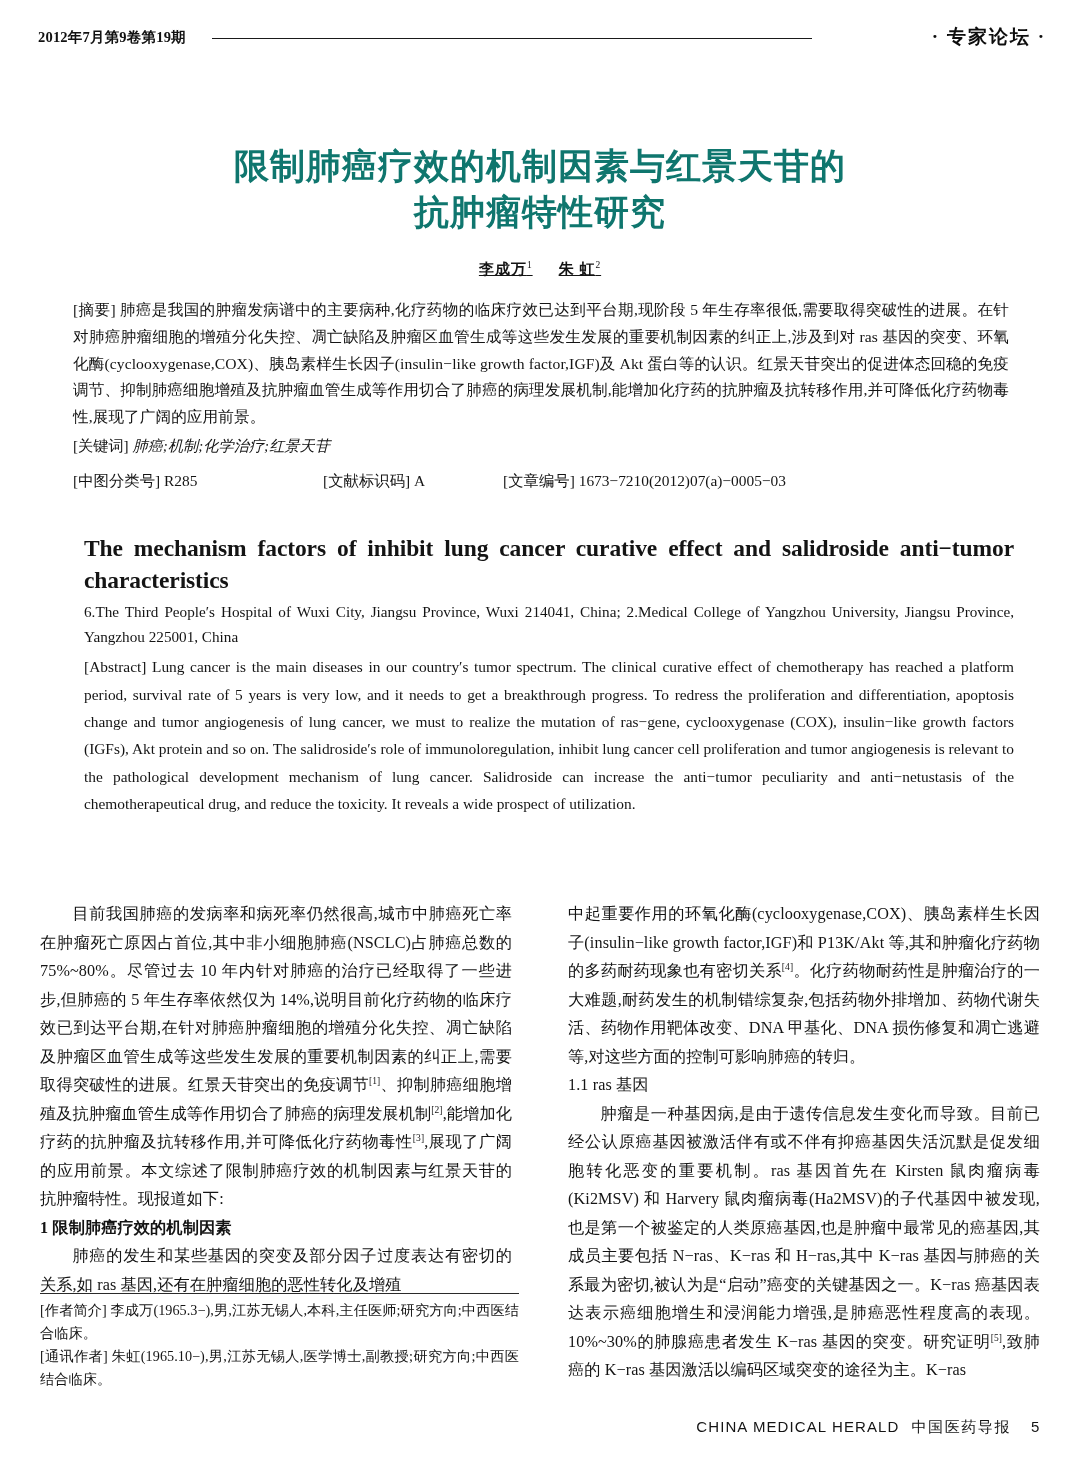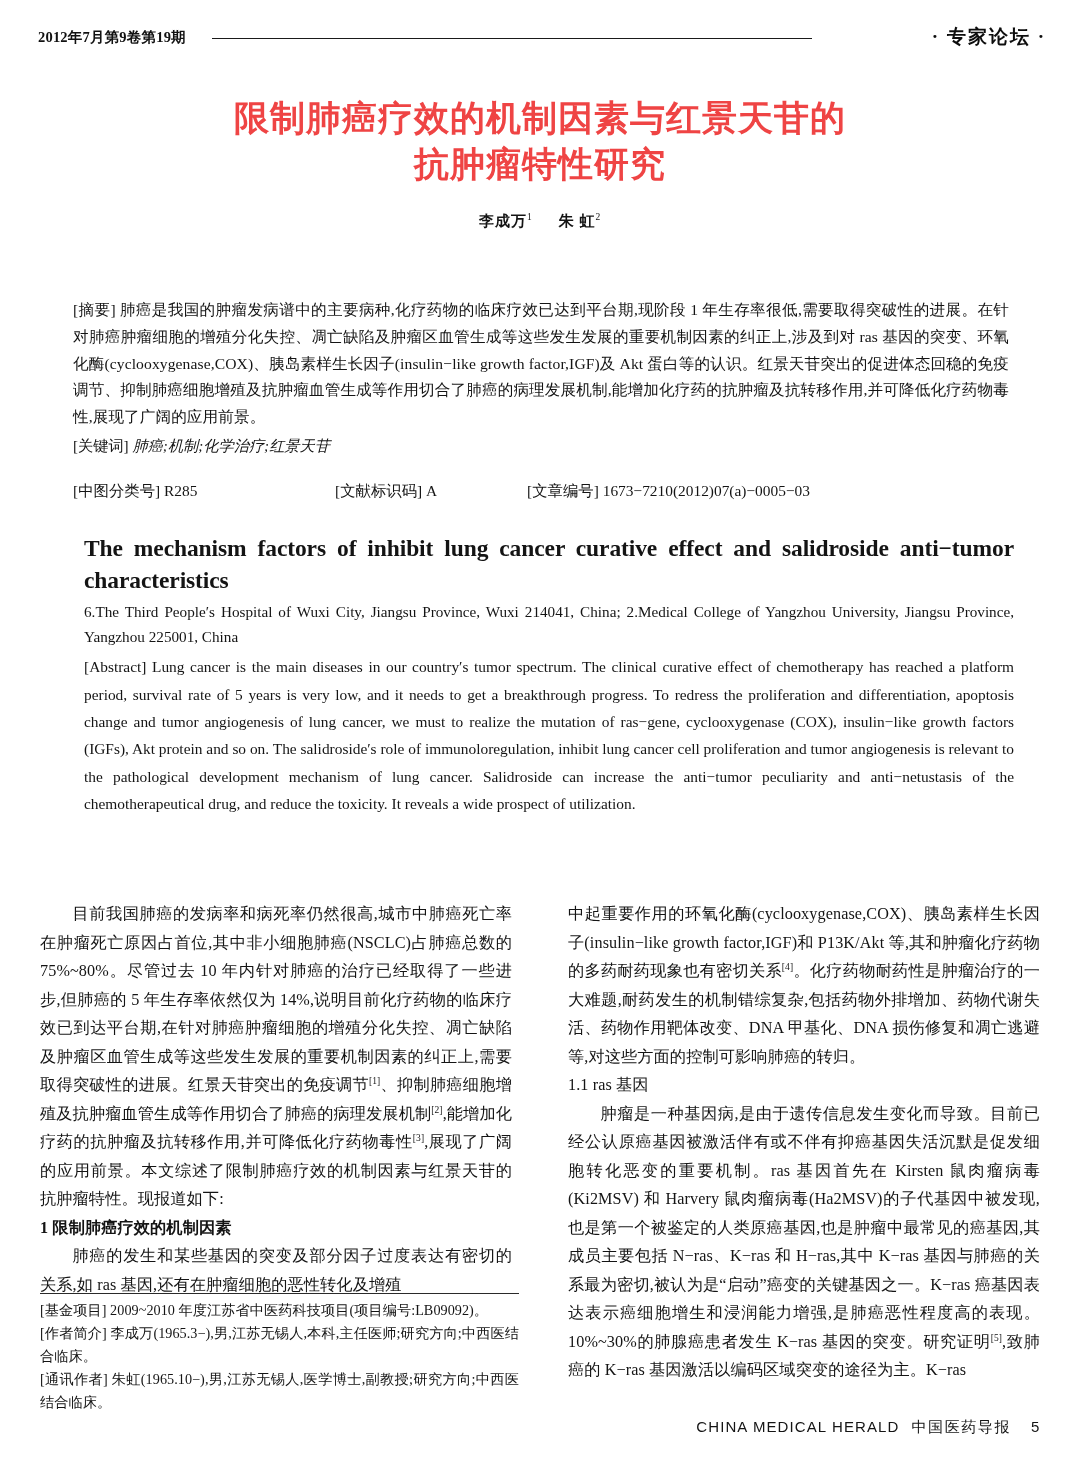--- a/index.html
+++ b/index.html
@@ -68,29 +68,31 @@
     top: 96px;
     width: 960px;
     text-align: center;
   }
   .cn-title {
     font-family: "Liberation Serif", "DejaVu Serif", serif;
     font-size: 35px;
     font-weight: 700;
     line-height: 1.32;
     letter-spacing: 1px;
-    color: #ef4444;
+    color: #0f766e;
+    margin-top: 48px;
   }
   .cn-title .l2 { display: block; }
 
   .cn-authors {
     margin-top: 24px;
     font-size: 15px;
     font-weight: 600;
     letter-spacing: 1px;
+    text-decoration: underline;
   }
   .cn-authors sup { font-size: 9.5px; font-weight: 400; }
   .cn-authors .gap { display: inline-block; width: 26px; }
 
   .cn-affil {
     margin-top: 10px;
     font-size: 15.5px;
     letter-spacing: 0.1px;
   }
 
@@ -110,26 +112,25 @@
     letter-spacing: 0.1px;
   }
   .lbl { font-weight: 400; }
   .cn-kw {
     margin-top: 2px;
     font-size: 15.2px;
     line-height: 1.72;
   }
   .cn-kw .kwtext { font-style: italic; }
   .cn-class {
-    margin-top: 18px;
+    margin-top: 8px;
     font-size: 15.4px;
     line-height: 1.8;
     display: flex;
     white-space: nowrap;
-    gap: 12px;
   }
   .cn-class .c1 { width: 250px; }
   .cn-class .c2 { width: 180px; }
 
   
   .en-block {
     position: absolute;
     left: 84px;
     top: 533px;
     width: 930px;
@@ -249,21 +250,21 @@
     <div class="cn-title">
       <span>限制肺癌疗效的机制因素与红景天苷的</span>
       <span class="l2">抗肿瘤特性研究</span>
     </div>
     <div class="cn-authors">
       <span>李成万</span><sup>1</sup><span class="gap"></span><span>朱 虹</span><sup>2</sup>
     </div>
   </div>
 
   <div class="cn-abs">
-    <p><span class="lbl">[摘要]</span> <span>肺癌是我国的肿瘤发病谱中的主要病种,化疗药物的临床疗效已达到平台期,现阶段 1 年生存率很低,需要取得突破性的进展。在针对肺癌肿瘤细胞的增殖分化失控、凋亡缺陷及肿瘤区血管生成等这些发生发展的重要机制因素的纠正上,涉及到对 ras 基因的突变、环氧化酶(cyclooxygenase,COX)、胰岛素样生长因子(insulin−like growth factor,IGF)及 Akt 蛋白等的认识。红景天苷突出的促进体态回稳的免疫调节、抑制肺癌细胞增殖及抗肿瘤血管生成等作用切合了肺癌的病理发展机制,能增加化疗药的抗肿瘤及抗转移作用,并可降低化疗药物毒性,展现了广阔的应用前景。</span></p>
+    <p><span class="lbl">[摘要]</span> <span>肺癌是我国的肿瘤发病谱中的主要病种,化疗药物的临床疗效已达到平台期,现阶段 5 年生存率很低,需要取得突破性的进展。在针对肺癌肿瘤细胞的增殖分化失控、凋亡缺陷及肿瘤区血管生成等这些发生发展的重要机制因素的纠正上,涉及到对 ras 基因的突变、环氧化酶(cyclooxygenase,COX)、胰岛素样生长因子(insulin−like growth factor,IGF)及 Akt 蛋白等的认识。红景天苷突出的促进体态回稳的免疫调节、抑制肺癌细胞增殖及抗肿瘤血管生成等作用切合了肺癌的病理发展机制,能增加化疗药的抗肿瘤及抗转移作用,并可降低化疗药物毒性,展现了广阔的应用前景。</span></p>
     <div class="cn-kw"><span class="lbl">[关键词]</span> <span class="kwtext">肺癌;机制;化学治疗;红景天苷</span></div>
     <div class="cn-class">
       <span class="c1"><span class="lbl">[中图分类号]</span> <span>R285</span></span>
       <span class="c2"><span class="lbl">[文献标识码]</span> <span>A</span></span>
       <span><span class="lbl">[文章编号]</span> <span>1673−7210(2012)07(a)−0005−03</span></span>
     </div>
   </div>
 
   <div class="en-block">
     <p class="en-title">The mechanism factors of inhibit lung cancer curative effect and salidroside anti−tumor characteristics</p>
@@ -281,21 +282,20 @@
 
     <div class="col">
       <p><span>中起重要作用的环氧化酶(cyclooxygenase,COX)、胰岛素样生长因子(insulin−like growth factor,IGF)和 P13K/Akt 等,其和肿瘤化疗药物的多药耐药现象也有密切关系</span><sup>[4]</sup><span>。化疗药物耐药性是肿瘤治疗的一大难题,耐药发生的机制错综复杂,包括药物外排增加、药物代谢失活、药物作用靶体改变、DNA 甲基化、DNA 损伤修复和凋亡逃避等,对这些方面的控制可影响肺癌的转归。</span></p>
       <p class="sub-head">1.1 ras 基因</p>
       <p class="indent"><span>肿瘤是一种基因病,是由于遗传信息发生变化而导致。目前已经公认原癌基因被激活伴有或不伴有抑癌基因失活沉默是促发细胞转化恶变的重要机制。ras 基因首先在 Kirsten 鼠肉瘤病毒 (Ki2MSV) 和 Harvery 鼠肉瘤病毒(Ha2MSV)的子代基因中被发现,也是第一个被鉴定的人类原癌基因,也是肿瘤中最常见的癌基因,其成员主要包括 N−ras、K−ras 和 H−ras,其中 K−ras 基因与肺癌的关系最为密切,被认为是“启动”癌变的关键基因之一。K−ras 癌基因表达表示癌细胞增生和浸润能力增强,是肺癌恶性程度高的表现。10%~30%的肺腺癌患者发生 K−ras 基因的突变。研究证明</span><sup>[5]</sup><span>,致肺癌的 K−ras 基因激活以编码区域突变的途径为主。K−ras</span></p>
     </div>
 
   </div>
 
   <div class="footnotes">
-    <p><span class="lbl">[基金项目]</span> <span>2009~2010 年度江苏省中医药科技项目(项目编号:LB09092)。</span></p>
     <p><span class="lbl">[作者简介]</span> <span>李成万(1965.3−),男,江苏无锡人,本科,主任医师;研究方向;中西医结合临床。</span></p>
     <p><span class="lbl">[通讯作者]</span> <span>朱虹(1965.10−),男,江苏无锡人,医学博士,副教授;研究方向;中西医结合临床。</span></p>
   </div>
 
   <div class="footer">
     <span class="journal-en">CHINA MEDICAL HERALD</span><span class="journal-cn">中国医药导报</span><span class="pageno">5</span>
   </div>
 
 </div>
 

